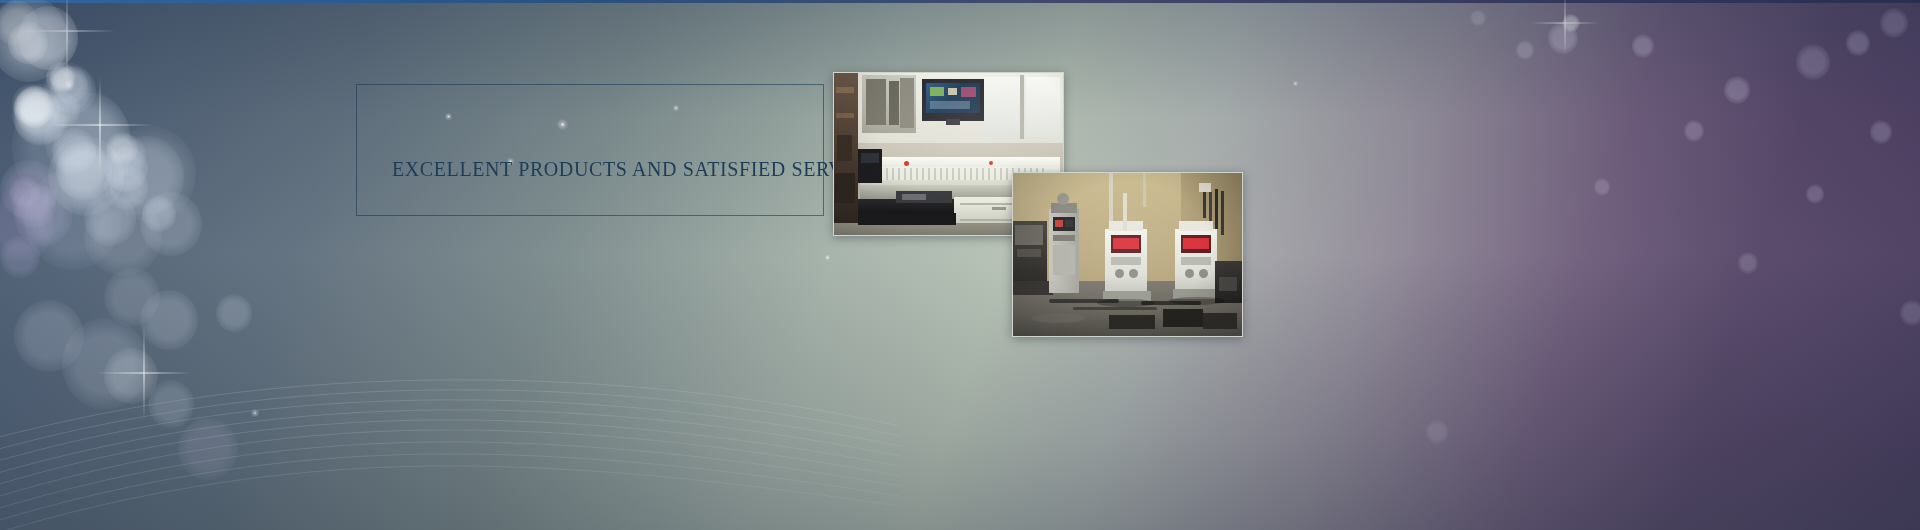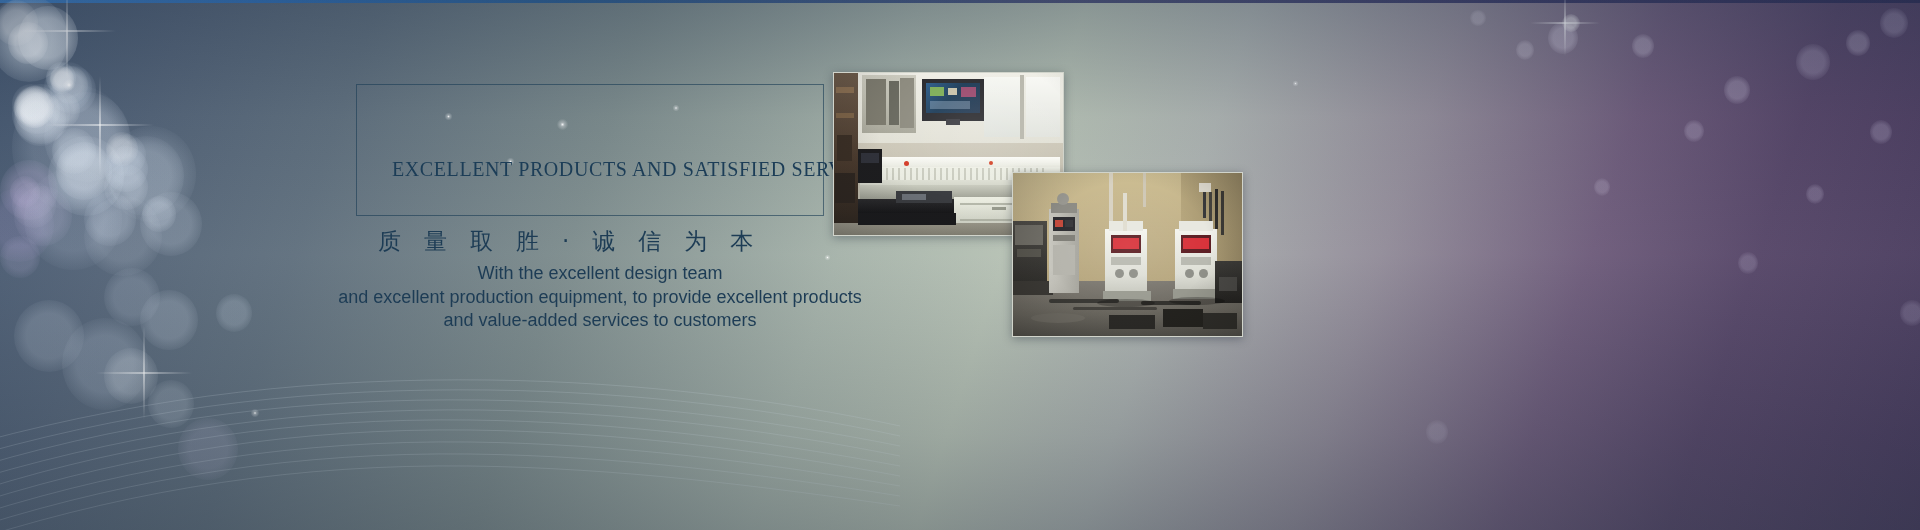--- a/index.html
+++ b/index.html
@@ -237,27 +237,21 @@
       <path d="M-20,152 C 160,104 320,88 490,90 C 640,92 780,110 900,136"></path>
       <path d="M-20,248 C 140,198 300,174 470,176 C 620,178 760,196 900,216"></path>
     </g>
   </svg>
 
   <div class="shade-v"></div>
 
   <div class="frame"></div>
 
   <div class="title-en">EXCELLENT PRODUCTS AND SATISFIED SERVICE</div>
-  <div class="slogan">质　量　取　胜　·　诚　信　为　本</div>
-
-  <div class="para">
-    <div>With the excellent design team</div>
-    <div>and excellent production equipment, to provide excellent products</div>
-    <div>and value-added services to customers</div>
-  </div>
+
 
   <div class="photo" id="photo-1">
 
     <div class="px" style="left:0;top:0;width:229px;height:162px;background:linear-gradient(180deg,#d9d4c5 0%,#cfcabb 40%,#b8b5a6 100%);"></div>
 
     <div class="px" style="left:0;top:0;width:24px;height:162px;background:linear-gradient(180deg,#6d5b4a 0%,#4a3a2d 55%,#2c241d 100%);"></div>
     <div class="px" style="left:2px;top:14px;width:18px;height:6px;background:#8a6f52;"></div>
     <div class="px" style="left:2px;top:40px;width:18px;height:5px;background:#7d6448;"></div>
     <div class="px" style="left:3px;top:62px;width:15px;height:26px;background:#3b2f25;"></div>
     <div class="px" style="left:1px;top:100px;width:20px;height:30px;background:#2e2620;"></div>

